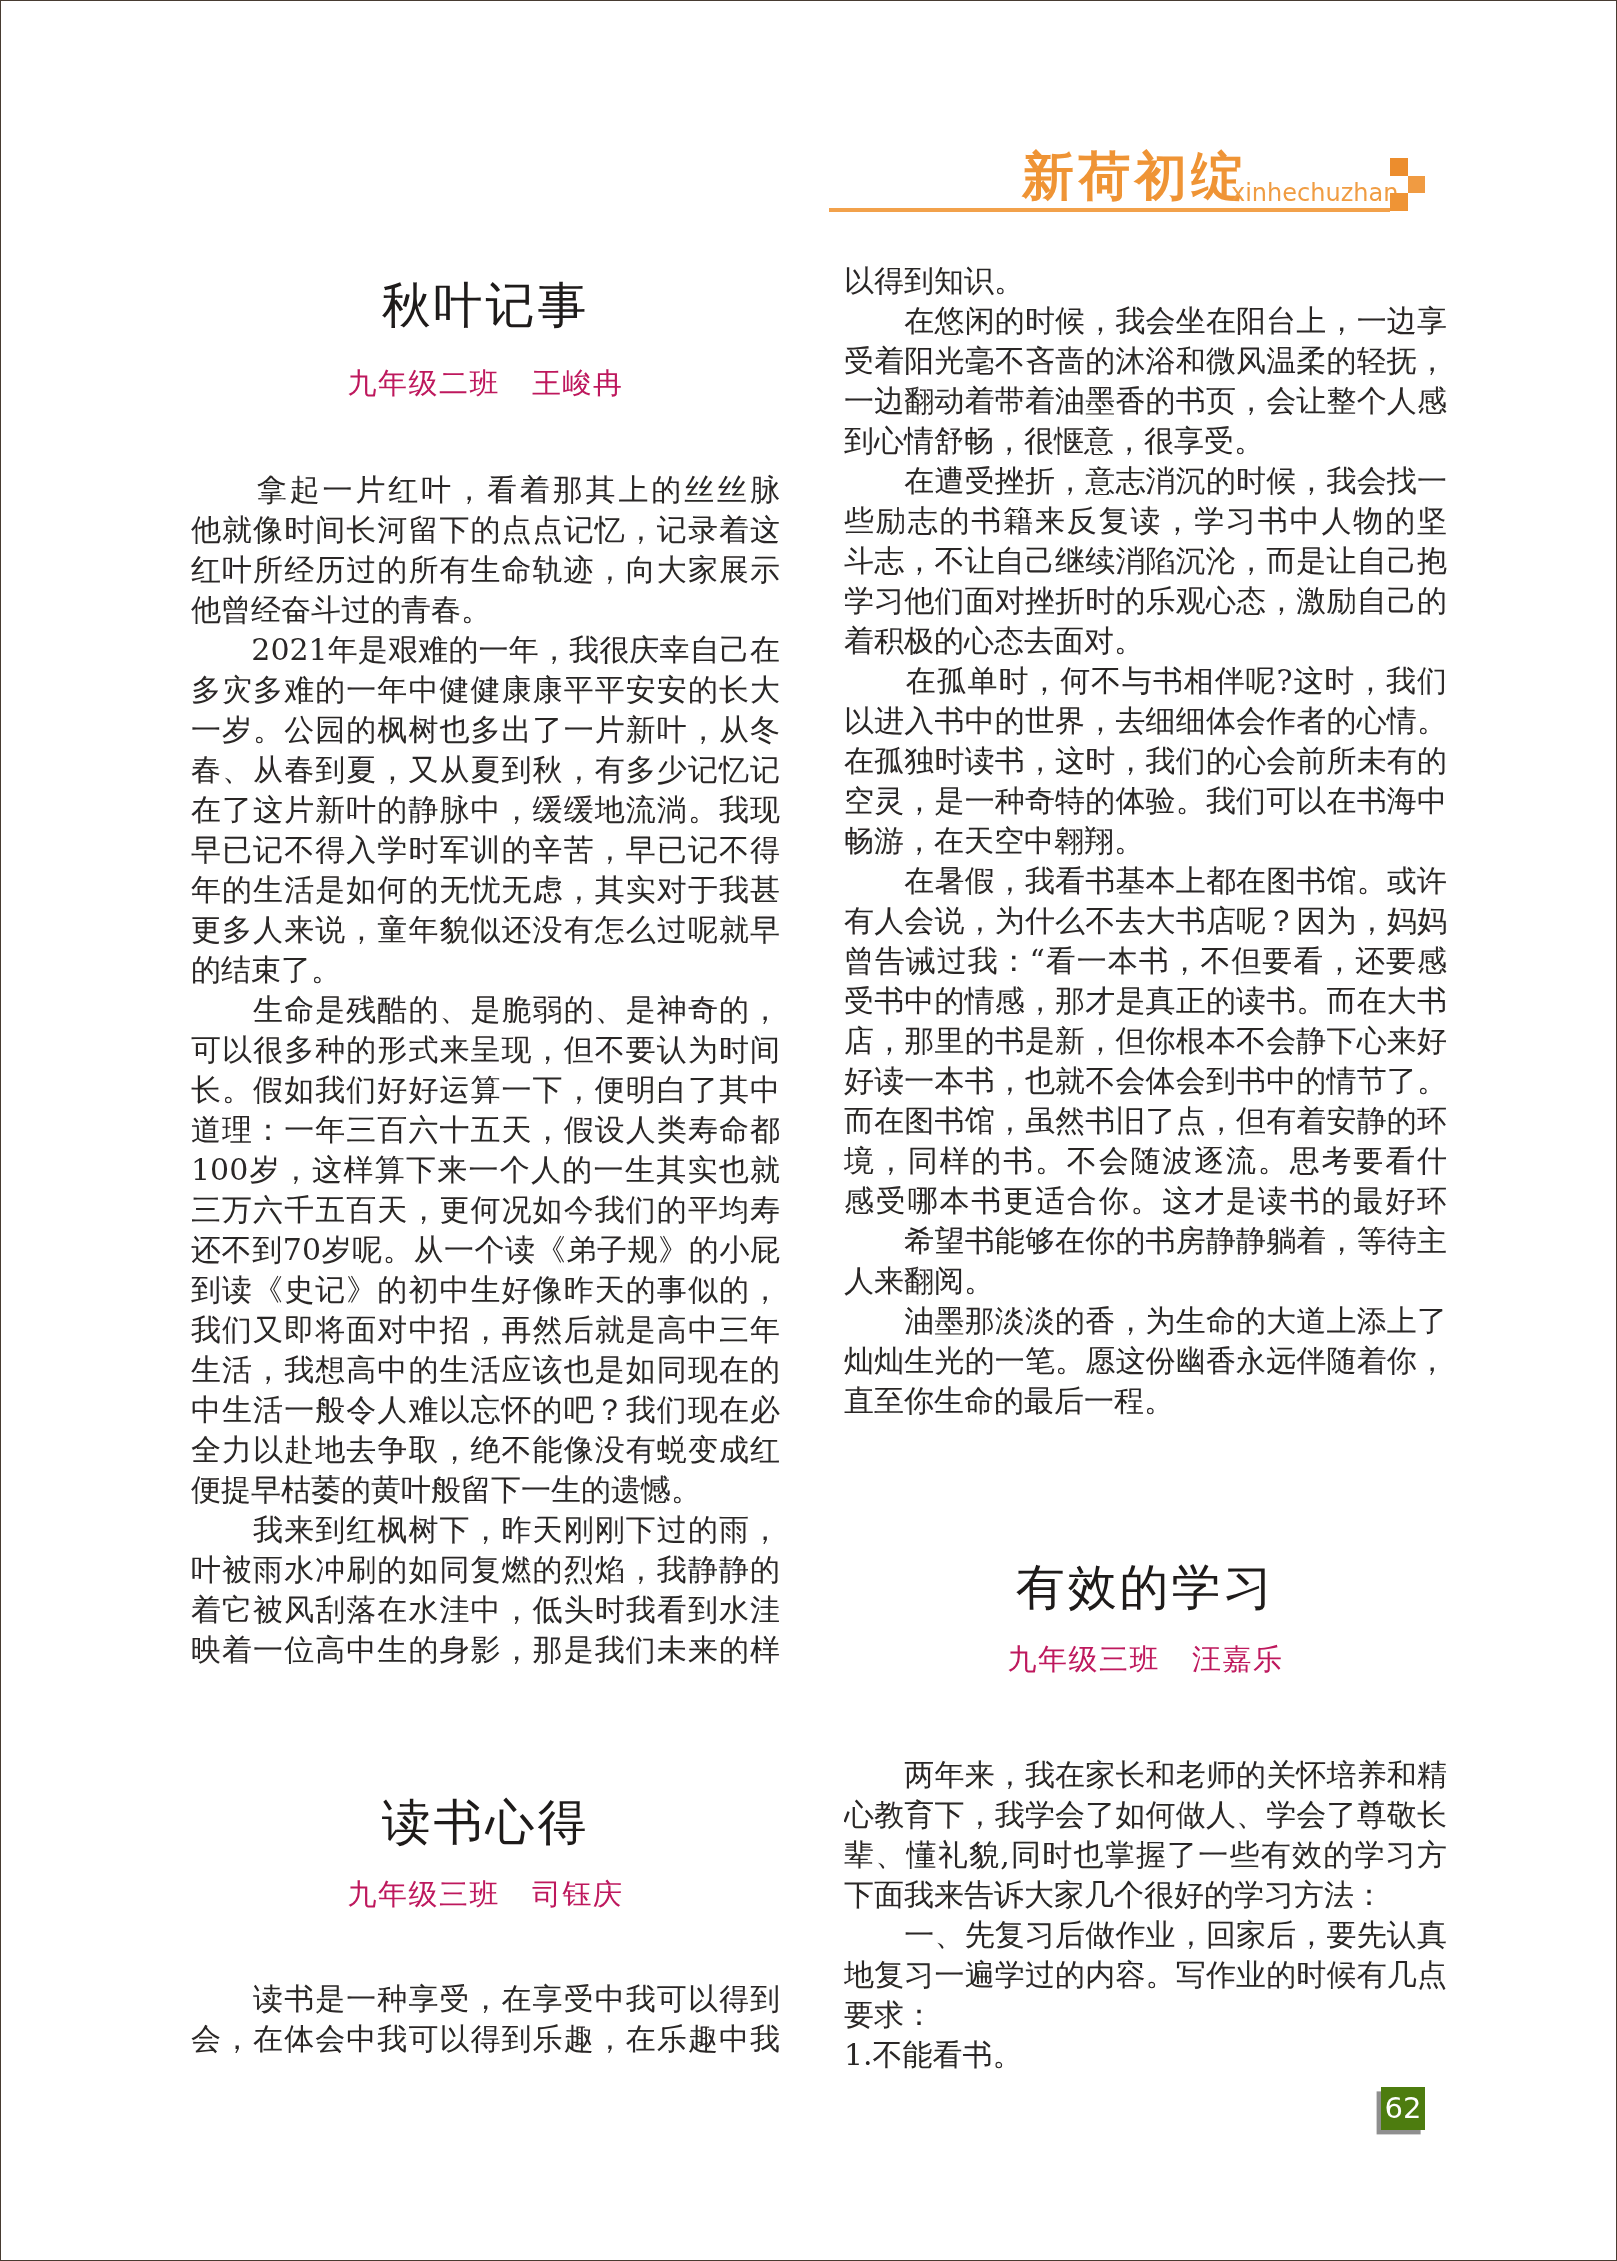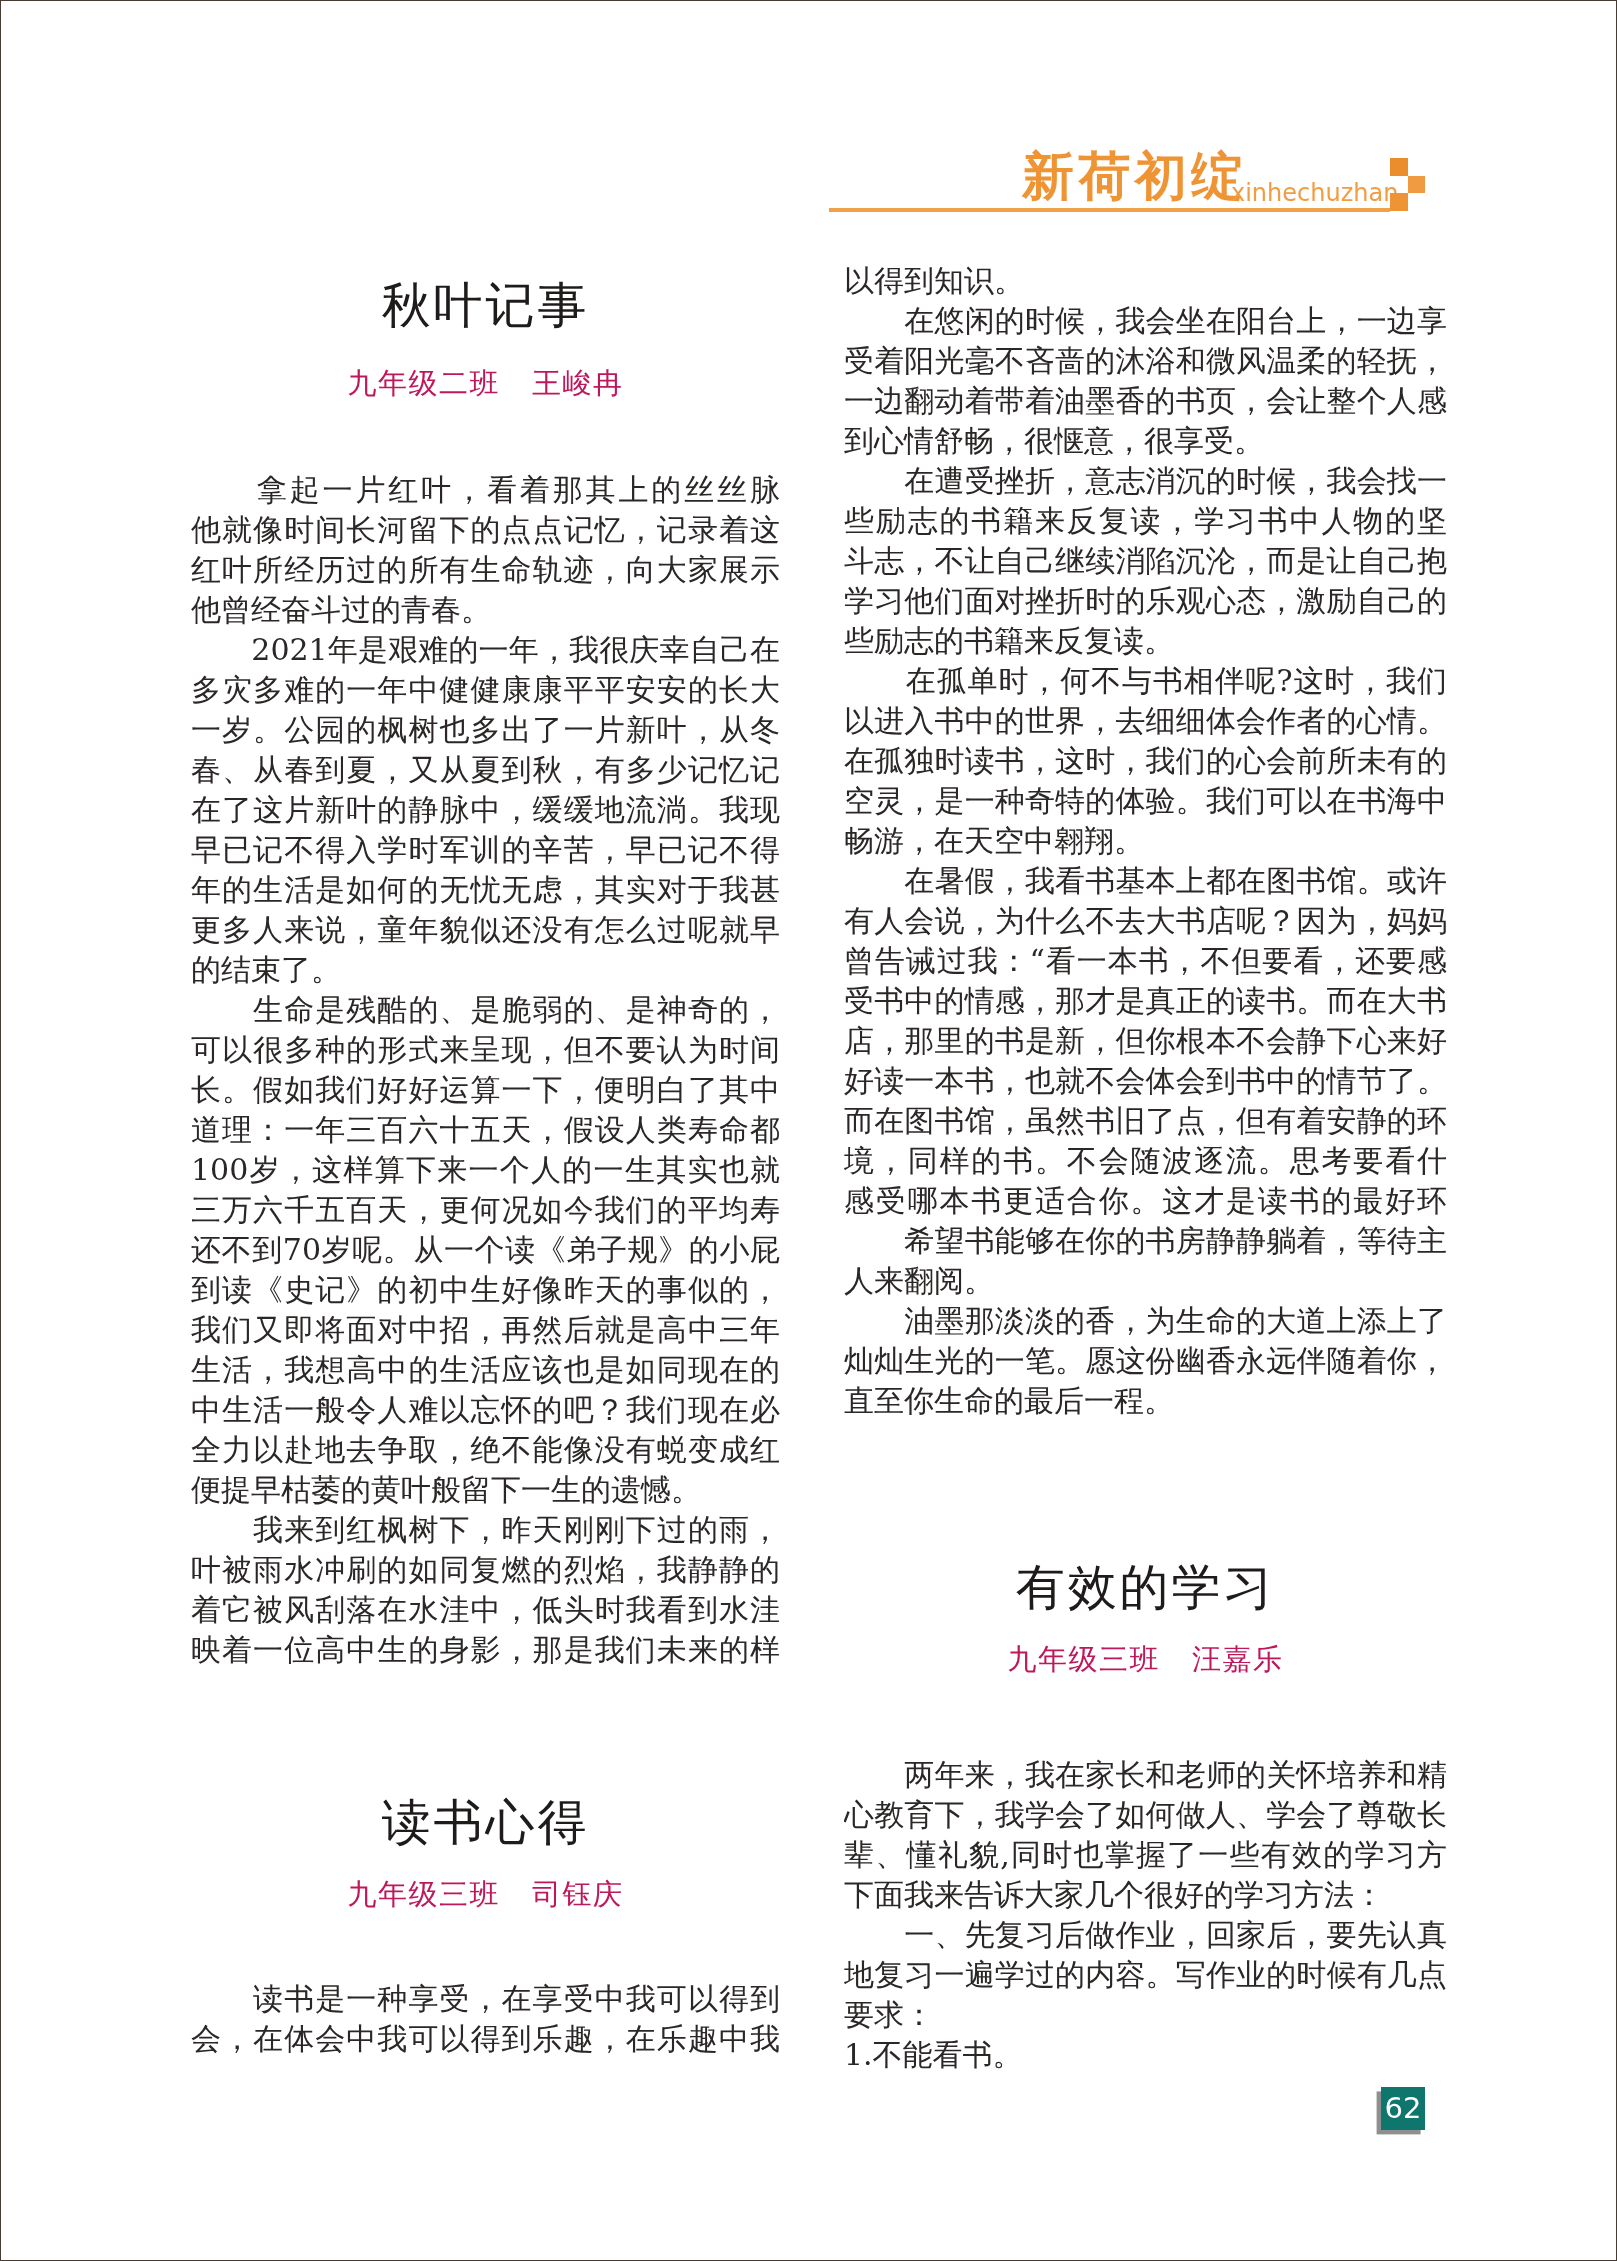--- a/index.html
+++ b/index.html
@@ -59,21 +59,21 @@
     white-space:normal;overflow:hidden;
   }
   
   .colL{left:190px;}
   .colR{left:843px;}
   .colR .line, .body-r{width:603px;}
   .art-title.colR, .byline.colR{width:603px;}
   
   .badge{
     position:absolute;left:1380px;top:2086px;width:44px;height:43px;
-    background:#0f766e;
+    background:#4d7c0f;
     box-shadow:-4.4px 4.4px 0 0 #8f8f8f;
     color:#ffffff;
     font-family:"DejaVu Sans", sans-serif;
     font-size:29px;line-height:43px;text-align:center;
   }
 </style>
 </head>
 <body>
 
 <div class="page">
@@ -136,21 +136,21 @@
   <div class="body-block body-r colR" style="top:260px;">
       <div class="line">以得到知识。</div>
       <div class="line j">　　在悠闲的时候，我会坐在阳台上，一边享</div>
       <div class="line j">受着阳光毫不吝啬的沐浴和微风温柔的轻抚，</div>
       <div class="line j">一边翻动着带着油墨香的书页，会让整个人感</div>
       <div class="line">到心情舒畅，很惬意，很享受。</div>
       <div class="line j">　　在遭受挫折，意志消沉的时候，我会找一</div>
       <div class="line j">些励志的书籍来反复读，学习书中人物的坚强，</div>
       <div class="line j">斗志，不让自己继续消陷沉沦，而是让自己抱</div>
       <div class="line j">学习他们面对挫折时的乐观心态，激励自己的</div>
-      <div class="line">些励志的书籍来反复读。</div>
+      <div class="line">着积极的心态去面对。</div>
       <div class="line j">　　在孤单时，何不与书相伴呢?这时，我们可</div>
       <div class="line j">以进入书中的世界，去细细体会作者的心情。</div>
       <div class="line j">在孤独时读书，这时，我们的心会前所未有的</div>
       <div class="line j">空灵，是一种奇特的体验。我们可以在书海中</div>
       <div class="line">畅游，在天空中翱翔。</div>
       <div class="line j">　　在暑假，我看书基本上都在图书馆。或许</div>
       <div class="line j">有人会说，为什么不去大书店呢？因为，妈妈</div>
       <div class="line j">曾告诫过我：“看一本书，不但要看，还要感</div>
       <div class="line j">受书中的情感，那才是真正的读书。而在大书</div>
       <div class="line j">店，那里的书是新，但你根本不会静下心来好</div>

